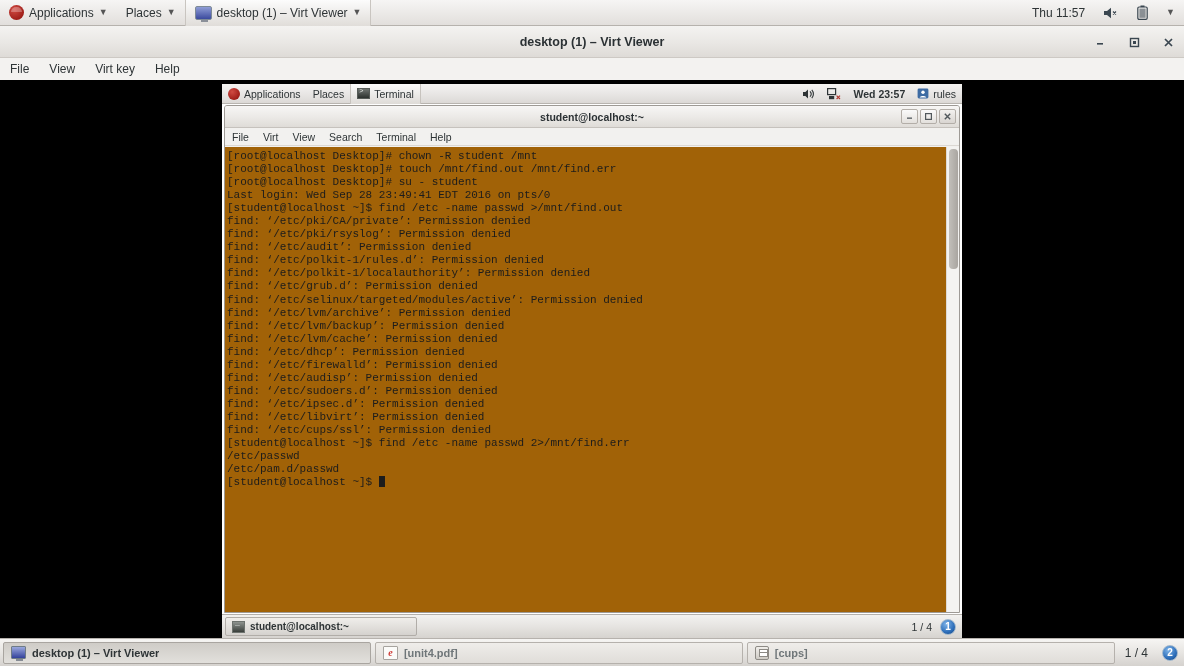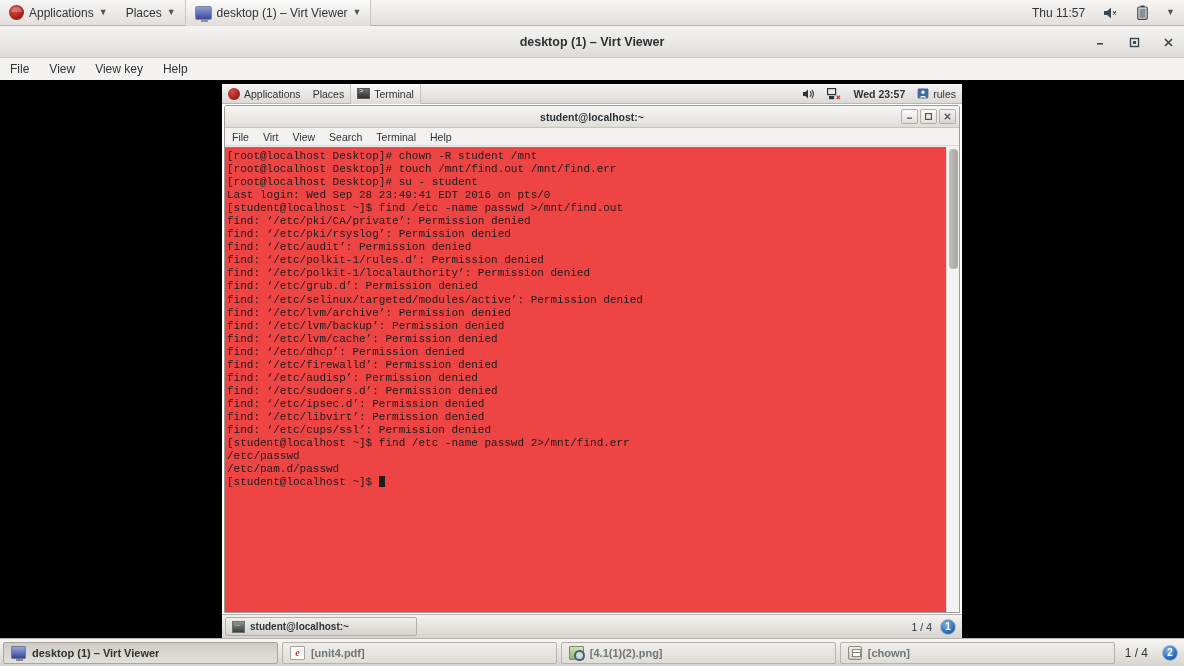--- a/index.html
+++ b/index.html
@@ -133,21 +133,21 @@
     font-size: 9px; color: #51585c; display: flex; align-items: center; justify-content: center;
   }
   .twb.close { background: linear-gradient(to bottom,#f3f1ef,#d9d5d1); }
   .term-menubar {
     height: 18px; background: #f2f1ef; border-bottom: 1px solid #dcd8d3;
     display: flex; align-items: center; font-size: 10.5px; color: #2e3436;
   }
   .term-menu-item { padding: 0 7px; height: 18px; display: flex; align-items: center; }
   .term-body {
     position: absolute; left: 0; top: 41px; right: 0; bottom: 0;
-    background: #ef4444; display: flex;
+    background: #a16207; display: flex;
   }
   .term-text {
     flex: 1 1 auto; padding: 3px 0 0 2px;
     font-family: "Liberation Mono", "DejaVu Sans Mono", monospace;
     font-size: 11px; line-height: 13.05px;
     color: #1c1c1c; white-space: pre;
   }
   .term-text .ln { height: 13.05px; }
   .cursor {
     display: inline-block; width: 6px; height: 11px;
@@ -325,21 +325,21 @@
         <svg width="11" height="11" viewBox="0 0 11 11">
           <path d="M2 2l7 7M9 2l-7 7" stroke="#3a4650" stroke-width="1.7" fill="none"></path>
         </svg>
       </span>
     </div>
   </div>
 
   <div class="vv-menubar">
     <div class="vv-menu-item">File</div>
     <div class="vv-menu-item">View</div>
-    <div class="vv-menu-item">View key</div>
+    <div class="vv-menu-item">Virt key</div>
     <div class="vv-menu-item">Help</div>
   </div>
 
   <div class="vm-area">
     <div class="vm-screen">
 
       <div class="gp-top">
         <div class="gp-item">
           <span class="mini-fedora"></span>
           <span>Applications</span>
@@ -433,24 +433,20 @@
   <div class="host-taskbar">
     <div class="task-btn pressed">
       <span class="ti-monitor"></span>
       <span class="task-label">desktop (1) – Virt Viewer</span>
     </div>
     <div class="task-btn dim">
       <span class="ti-pdf">e</span>
       <span class="task-label">[unit4.pdf]</span>
     </div>
     <div class="task-btn dim">
-      <span class="ti-image"></span>
-      <span class="task-label">[4.1(1)(2).png]</span>
-    </div>
-    <div class="task-btn dim">
       <span class="ti-archive"></span>
-      <span class="task-label">[chown]</span>
+      <span class="task-label">[cups]</span>
     </div>
     <div class="host-workspace">1 / 4</div>
     <div class="blue-badge">2</div>
   </div>
 
 </div>
 
 </body></html>

